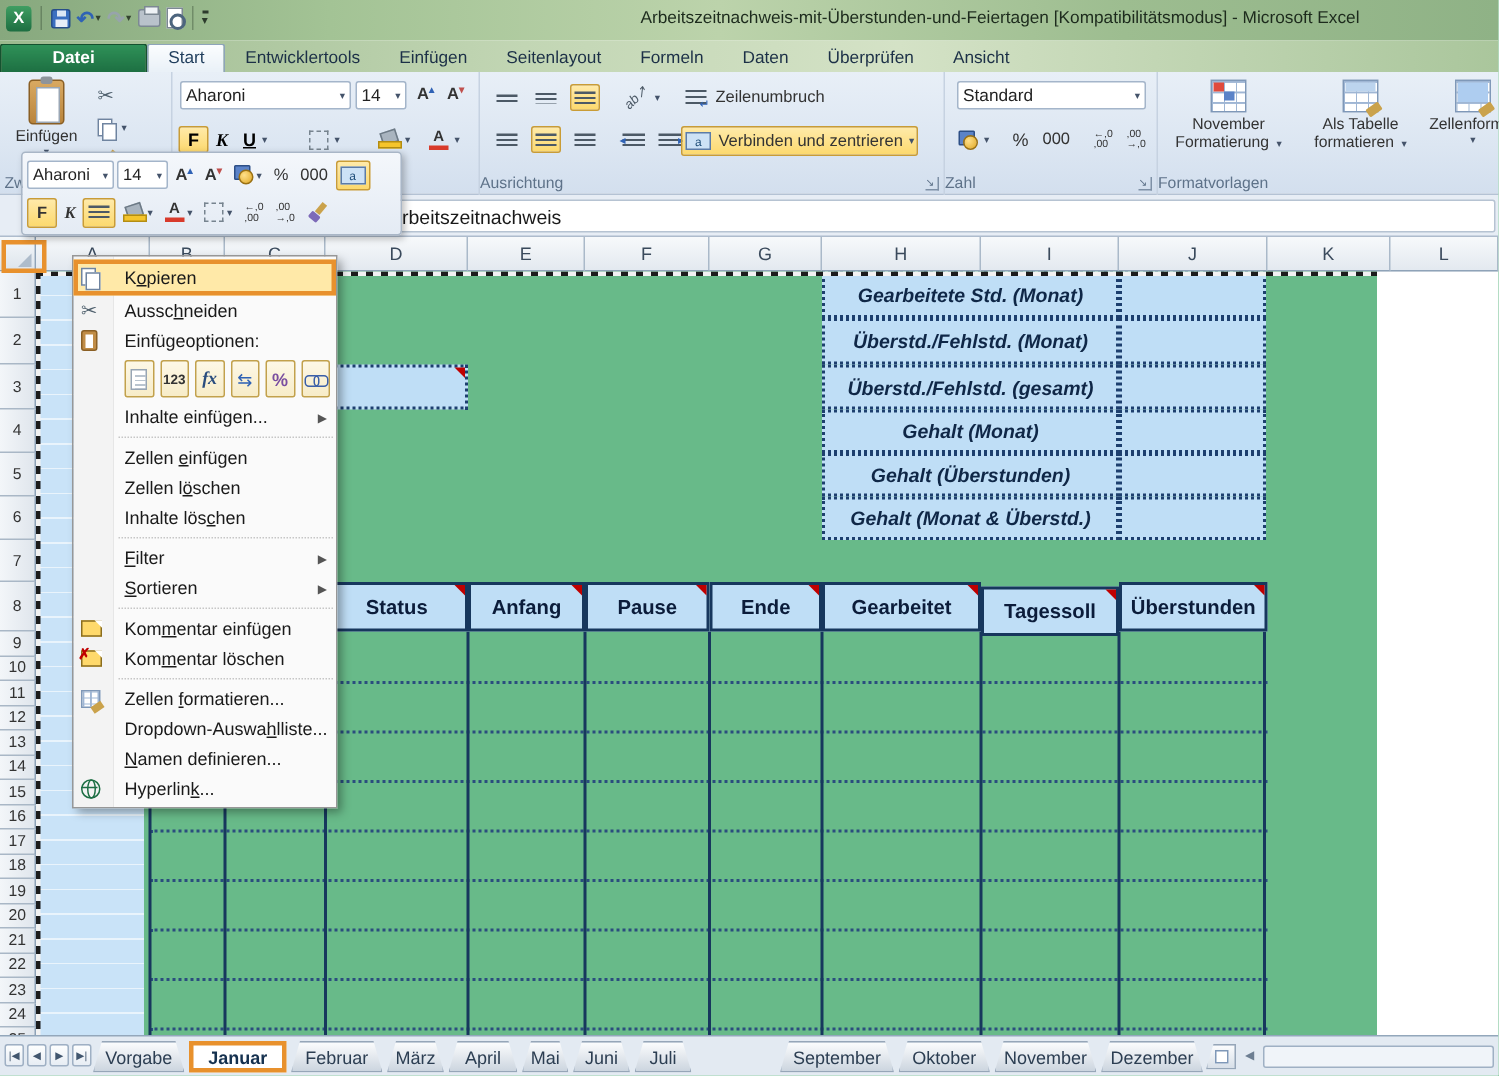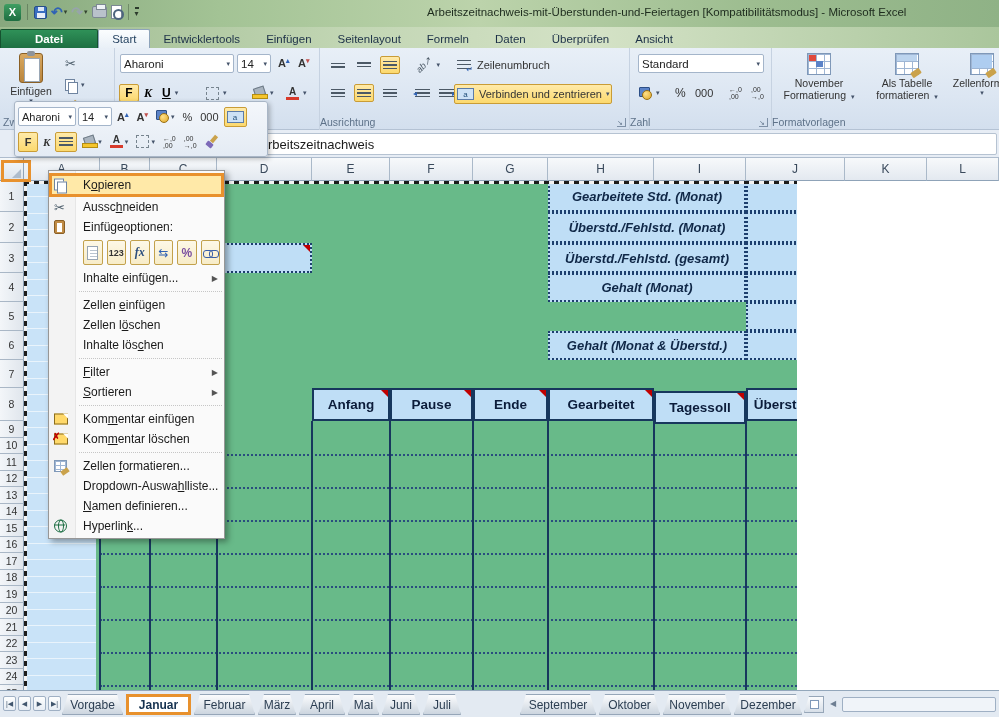--- a/index.html
+++ b/index.html
@@ -106,21 +106,21 @@
 #corner::after{content:"";position:absolute;right:2px;bottom:2px;border-left:9px solid transparent;border-bottom:9px solid #aebccb}
 #corner-annot{position:absolute;left:1px;top:160px;width:30px;height:22px;border:3px solid #e8912d;z-index:46}
 #colhead{position:absolute;left:24px;top:158px;width:975px;height:23px;background:linear-gradient(#f7f9fb,#e2e8ef)}
 .chcell{position:absolute;top:0;height:23px;border-right:1px solid #aab9c9;border-bottom:1px solid #8fa3b8;
  display:flex;align-items:center;justify-content:center;font-size:12px;color:#3a4a5c}
 #rowhead{position:absolute;left:0;top:181px;width:24px;height:509px;background:linear-gradient(90deg,#f3f6f9,#dfe5ec);overflow:hidden}
 .rhcell{position:absolute;left:0;width:24px;border-bottom:1px solid #a9b7c6;border-right:1px solid #8fa3b8;
  display:flex;align-items:center;justify-content:center;font-size:10.5px;color:#333}
 
 
-#grid{position:absolute;left:24px;top:181px;width:773px;height:509px;background:#68ba89;overflow:hidden}
+#grid{position:absolute;left:24px;top:181px;width:894px;height:509px;background:#68ba89;overflow:hidden}
 .cellblue{background:#bfdef6}
 .navvline{position:absolute;width:2px;background:#17375d}
 .dotsep{position:absolute;height:0;border-top:2px dotted #2a4d7e}
 .sumlabel,.sumvalue{position:absolute;background:#bfdef6;border:2px dotted #1d3f6e;display:flex;align-items:center;justify-content:center}
 .sumlabel{font-weight:bold;font-style:italic;font-size:13px;color:#0f2747}
 .theadcell{position:absolute;background:#bfdef6;border:2px solid #17375d;display:flex;align-items:center;justify-content:center;
  font-weight:bold;font-size:13.5px;color:#0b1c3a}
 .tri{position:absolute;right:0;top:0;width:0;height:0;border-left:7px solid transparent;border-top:7px solid #c00000}
 .ants-h{position:absolute;height:3px;background:repeating-linear-gradient(90deg,#1c1c1c 0 5px,#f2f2f2 5px 10px);z-index:5}
 .ants-v{position:absolute;width:3px;background:repeating-linear-gradient(#1c1c1c 0 5px,#f2f2f2 5px 10px);z-index:5}
@@ -430,20 +430,21 @@
 <div id="grid">
     <div style="left: 903px; top: 0px; width: 72px; height: 509px; background: repeating-linear-gradient(transparent 0px, transparent 15.5px, rgba(255, 255, 255, 0.6) 15.5px, rgba(255, 255, 255, 0.6) 16.5px) rgb(201, 227, 248);"></div>
     <div class="sumlabel" style="left: 524px; top: 0px; width: 198px; height: 31px;">Gearbeitete Std. (Monat)</div>
     <div class="sumvalue" style="left: 722px; top: 0px; width: 98px; height: 31px;"></div>
     <div class="sumlabel" style="left: 524px; top: 31px; width: 198px; height: 31px;">Überstd./Fehlstd. (Monat)</div>
     <div class="sumvalue" style="left: 722px; top: 31px; width: 98px; height: 31px;"></div>
     <div class="sumlabel" style="left: 524px; top: 62px; width: 198px; height: 30px;">Überstd./Fehlstd. (gesamt)</div>
     <div class="sumvalue" style="left: 722px; top: 62px; width: 98px; height: 30px;"></div>
     <div class="sumlabel" style="left: 524px; top: 92px; width: 198px; height: 29px;">Gehalt (Monat)</div>
     <div class="sumvalue" style="left: 722px; top: 92px; width: 98px; height: 29px;"></div>
+    <div class="sumlabel" style="left: 524px; top: 121px; width: 198px; height: 29px;">Gehalt (Überstunden)</div>
     <div class="sumvalue" style="left: 722px; top: 121px; width: 98px; height: 29px;"></div>
     <div class="sumlabel" style="left: 524px; top: 150px; width: 198px; height: 29px;">Gehalt (Monat &amp; Überstd.)</div>
     <div class="sumvalue" style="left: 722px; top: 150px; width: 98px; height: 29px;"></div>
     <div class="cellblue" style="left: 76px; top: 62px; width: 212px; height: 30px; border: 2px dotted rgb(29, 63, 110); position: absolute;">
       <div class="tri"></div>
     </div>
     <div class="dotsep" style="left: 76px; top: 273px; width: 745px;"></div>
     <div class="dotsep" style="left: 76px; top: 306px; width: 745px;"></div>
     <div class="dotsep" style="left: 76px; top: 339px; width: 745px;"></div>
     <div class="dotsep" style="left: 76px; top: 372px; width: 745px;"></div>
@@ -455,20 +456,21 @@
     <div class="navvline" style="left: 125px; top: 240px; height: 269px;"></div>
     <div class="navvline" style="left: 192px; top: 240px; height: 269px;"></div>
     <div class="navvline" style="left: 287px; top: 240px; height: 269px;"></div>
     <div class="navvline" style="left: 365px; top: 240px; height: 269px;"></div>
     <div class="navvline" style="left: 448px; top: 240px; height: 269px;"></div>
     <div class="navvline" style="left: 523px; top: 240px; height: 269px;"></div>
     <div class="navvline" style="left: 629px; top: 240px; height: 269px;"></div>
     <div class="navvline" style="left: 721px; top: 240px; height: 269px;"></div>
     <div class="navvline" style="left: 818px; top: 240px; height: 269px;"></div>
     <div class="navvline" style="left: 901px; top: 0px; height: 509px;"></div>
+    <div class="theadcell" style="left: 193px; top: 207px; width: 95px; height: 33px;">Status<div class="tri"></div></div>
     <div class="theadcell" style="left: 288px; top: 207px; width: 78px; height: 33px;">Anfang<div class="tri"></div></div>
     <div class="theadcell" style="left: 366px; top: 207px; width: 83px; height: 33px;">Pause<div class="tri"></div></div>
     <div class="theadcell" style="left: 449px; top: 207px; width: 75px; height: 33px;">Ende<div class="tri"></div></div>
     <div class="theadcell" style="left: 524px; top: 207px; width: 106px; height: 33px;">Gearbeitet<div class="tri"></div></div>
     <div class="theadcell" style="left: 630px; top: 210px; width: 92px; height: 33px; text-align: right;">Tagessoll<div class="tri"></div></div>
     <div class="theadcell" style="left: 722px; top: 207px; width: 99px; height: 33px;">Überstunden<div class="tri"></div></div>
     <div class="ants-h" style="left: 0px; top: 0px; width: 975px;"></div>
     <div class="ants-v" style="left: 0px; top: 0px; height: 509px;"></div>
   </div>
 

